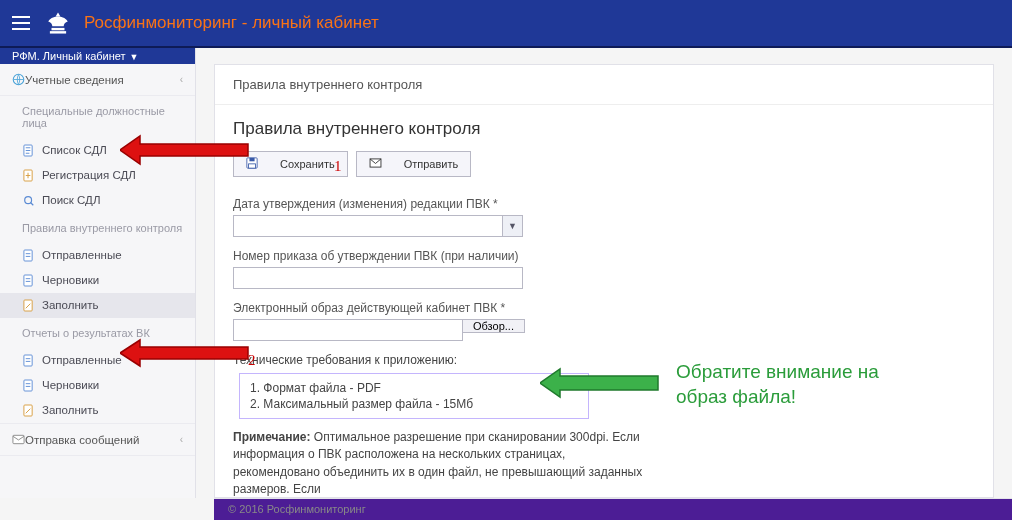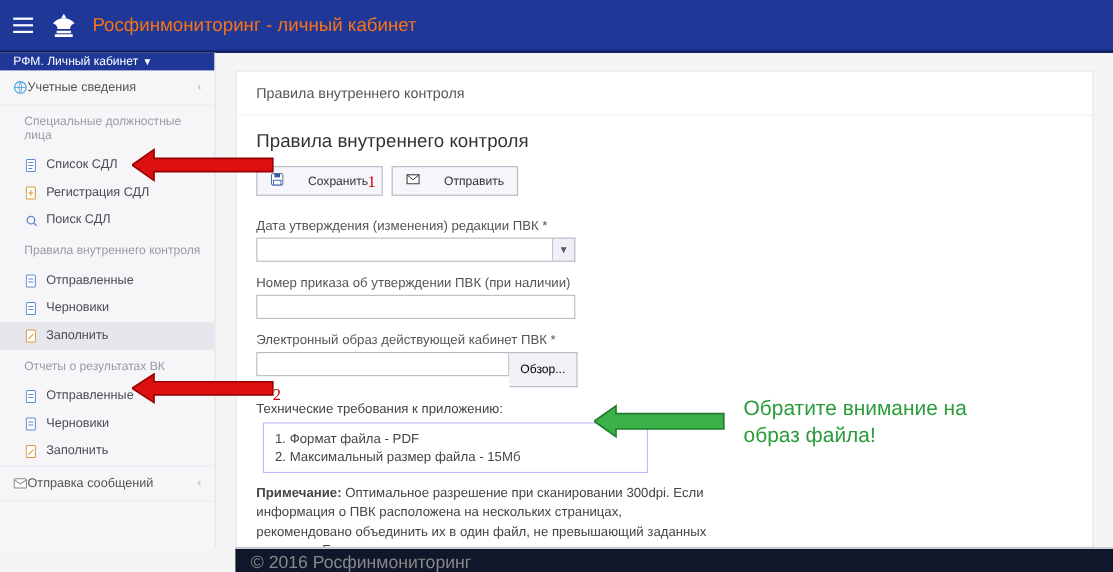--- a/index.html
+++ b/index.html
@@ -28,27 +28,27 @@
 .btnrow{display:flex;gap:8px;margin-bottom:20px}
 .btn{border:1px solid #b8b8c5;background:#f5f5fa;padding:5px 12px;font-size:11px;display:flex;align-items:center;gap:22px;cursor:pointer;color:#333}
 .field{margin-bottom:12px}
 .field label{display:block;margin-bottom:4px;font-size:12px;color:#555}
 .date-wrap{display:flex}
 .date-wrap input{width:270px;height:22px;border:1px solid #b8b8c5;padding:2px 5px;font-size:11px}
 .date-wrap .dd{width:20px;height:22px;border:1px solid #b8b8c5;border-left:0;background:#eef0f6;display:flex;align-items:center;justify-content:center;cursor:pointer;font-size:9px;color:#556}
 .text-input{width:290px;height:22px;border:1px solid #b8b8c5;padding:2px 5px;font-size:11px}
 .file-wrap{display:flex}
 .file-wrap input{width:230px;height:22px;border:1px solid #b8b8c5;padding:2px 5px;font-size:11px}
-.file-wrap .browse{height:32px;border:1px solid #b8b8c5;border-left:0;background:#f1f1f6;padding:0 10px;font-size:11px;cursor:pointer}
+.file-wrap .browse{height:14px;border:1px solid #b8b8c5;border-left:0;background:#f1f1f6;padding:0 10px;font-size:11px;cursor:pointer}
 .tech{font-size:12px;color:#444}
 .tech .req-list{border:1px solid #c4b5fd;padding:6px 10px;margin:6px 0 10px 6px;width:350px}
 .tech .req-list div{padding:1px 0}
 .note{font-size:12px;color:#444;line-height:1.45;max-width:420px}
 .note b{font-weight:bold}
-.footer{position:absolute;bottom:0;left:0;right:0;height:22px;background:#0f172a;border-top:1px solid #e5e5ea;font-size:16px;color:#888;padding:4px 14px}
+.footer{position:absolute;bottom:0;left:0;right:0;height:22px;background:#4c1d95;border-top:1px solid #e5e5ea;font-size:11px;color:#888;padding:4px 14px}
 .footer{left:214px}
 
 .arrow{position:absolute;pointer-events:none}
 .callout{position:absolute;color:#2a9c3a;font-size:19px;line-height:1.3;font-family:"Segoe UI",Arial,sans-serif}
 .num1{position:absolute;color:#c00;font-size:15px;left:334px;top:158px;font-family:serif}
 .num2{position:absolute;color:#c00;font-size:15px;left:248px;top:352px;font-family:serif}
 </style>
 </head>
 <body>
 

